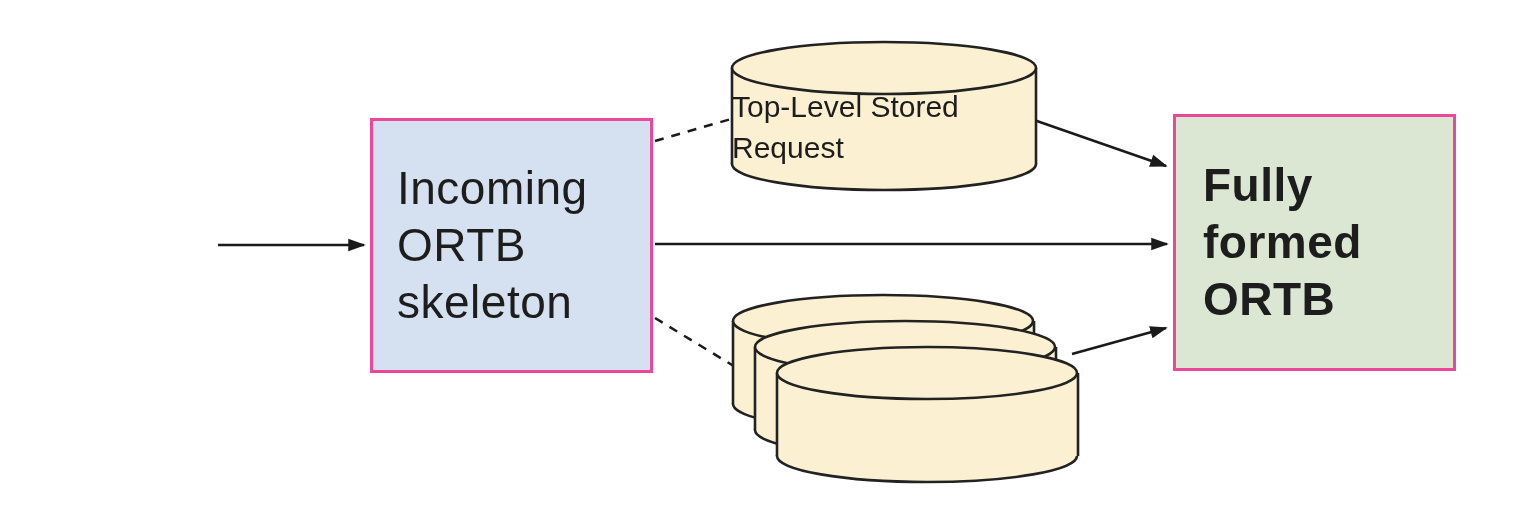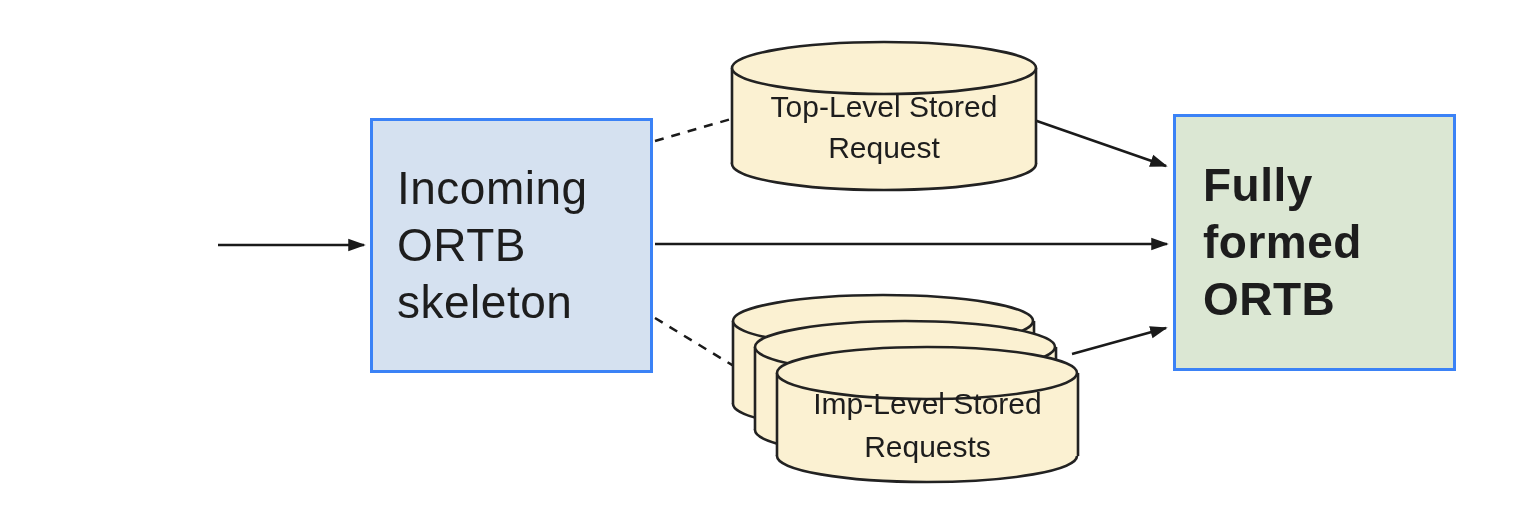--- a/index.html
+++ b/index.html
@@ -23,26 +23,25 @@
     color: #1d1d1d;
   }
   .big-text {
     font-size: 46px;
     line-height: 57px;
     letter-spacing: 0.5px;
   }
   .cyl-text {
     font-size: 30px;
     line-height: 41px;
-    text-align: center;
   }
   .node-box {
     position: absolute;
     box-sizing: border-box;
-    border: 3px solid #3b82f6;
+    border: 3px solid #ec4899;
     display: flex;
     align-items: center;
   }
   .box-incoming {
     left: 370px; top: 118px;
     width: 283px; height: 255px;
     background: #d5e1f0;
     padding-left: 24px;
   }
   .box-fully {
@@ -119,16 +118,14 @@
 
   <div class="node-box box-fully">
     <div class="label big-text" style="position:static">Fully
 formed
 ORTB</div>
   </div>
 
   <div class="label cyl-text topcyl-label">Top-Level Stored
 Request</div>
 
-  <div class="label cyl-text impcyl-label">Imp-Level Stored
-Requests</div>
 
 </div>
 
 </body></html>

